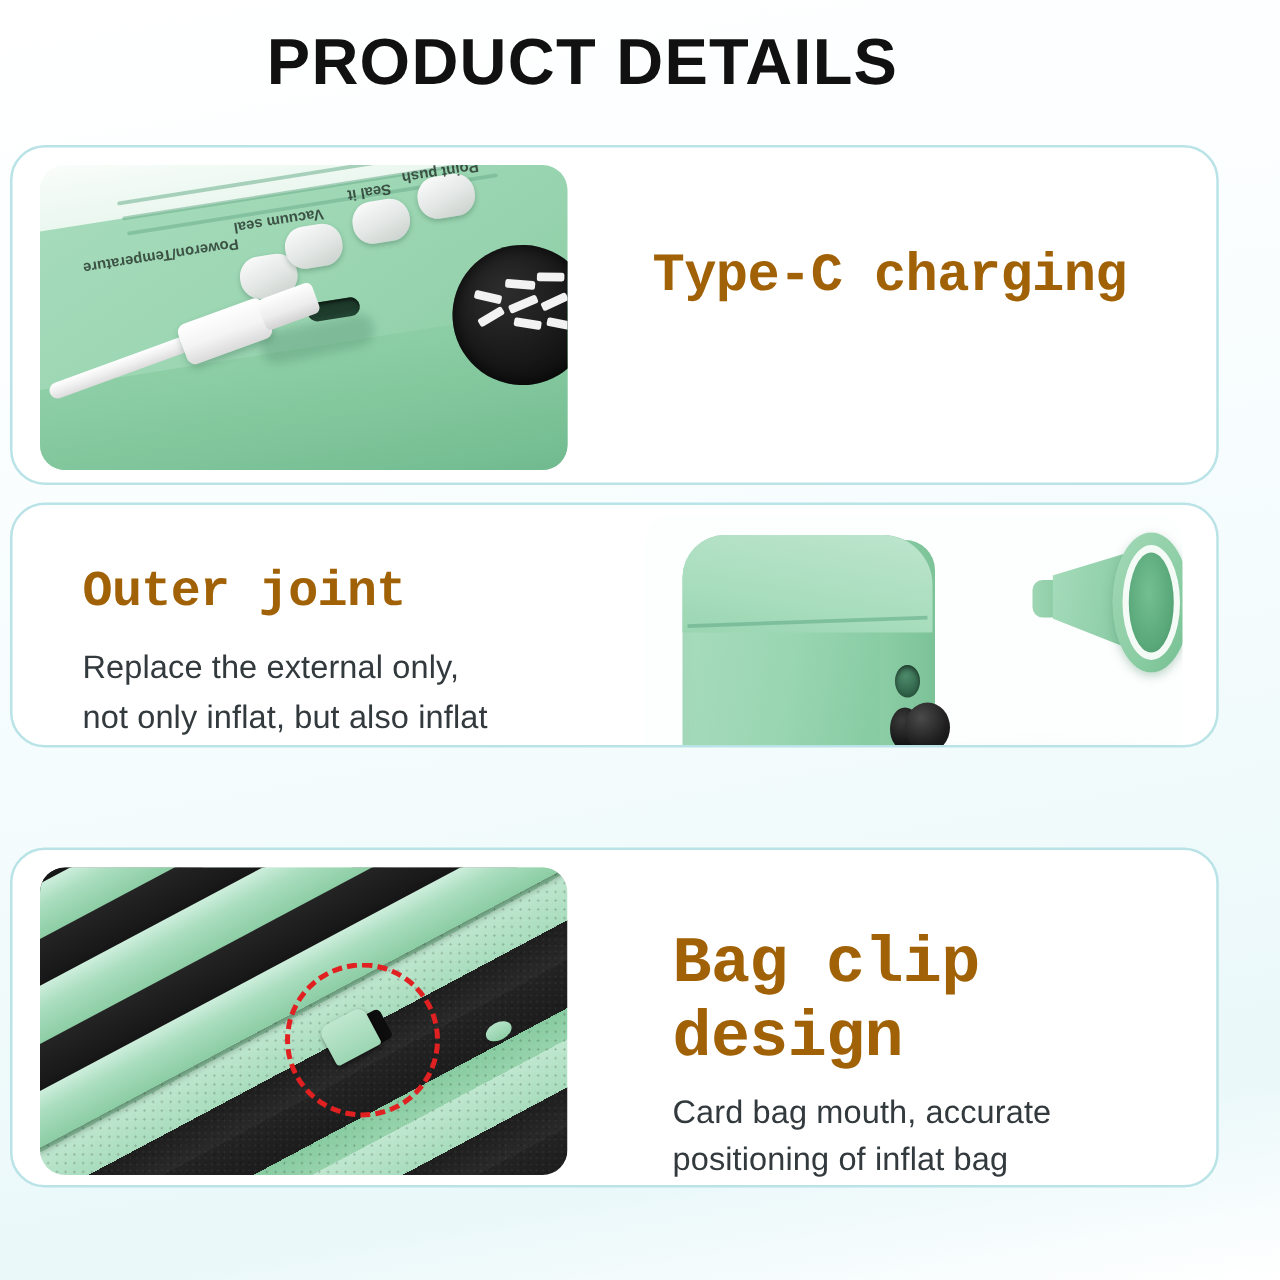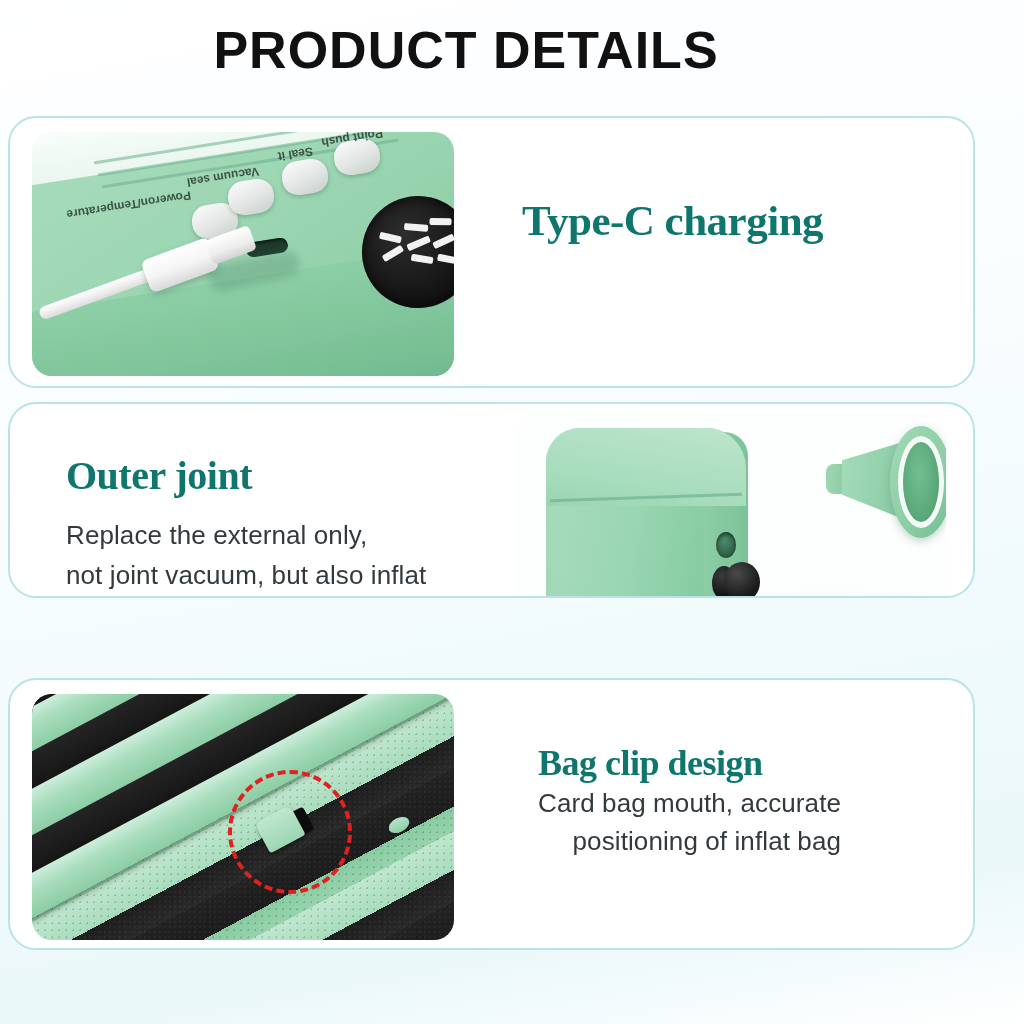--- a/index.html
+++ b/index.html
@@ -59,43 +59,43 @@
   }
   #photo-1 { left: 22px; top: 14px; width: 422px; height: 244px; }
   #photo-2 { left: 18px; top: 8px; width: 430px; height: 246px; }
   #photo-3 { left: 22px; top: 14px; width: 422px; height: 246px; }
 
   
   .txt {
     position: absolute;
   }
   .heading {
-    color: #0f766e;
+    color: #a16207;
     font-weight: 800;
-    font-family: Liberation Serif, serif;
+    font-family: Liberation Mono, monospace;
     letter-spacing: -0.5px;
     text-shadow: 0 1px 1px rgba(255,255,255,0.9);
   }
   .body-line {
     color: #333a3e;
     font-family: "Liberation Sans", sans-serif;
     font-weight: 300;
     letter-spacing: 0.1px;
   }
 
   #text-1 { left: 512px; top: 78px; }
   #text-1 .heading { font-size: 43px; }
 
   #text-2 { left: 56px; top: 48px; }
   #text-2 .heading { font-size: 40px; margin-bottom: 16px; }
   #text-2 .body-line { font-size: 26px; line-height: 40px; }
 
   #text-3 { left: 528px; top: 62px; }
-  #text-3 .heading { font-size: 36px; }
-  #text-3 .body-line { font-size: 26px; line-height: 38px; text-align: right; }
+  #text-3 .heading { font-size: 52px; margin-bottom: 10px; }
+  #text-3 .body-line { font-size: 26px; line-height: 38px; }
 
   
   .p1-bg {
     position: absolute; inset: 0;
     background: linear-gradient(180deg, #f4fbf7 0%, #ffffff 100%);
   }
   .p1-body {
     position: absolute;
     left: -40px; top: -10px;
     width: 520px; height: 300px;
@@ -429,21 +429,21 @@
 
   </div>
 </section>
 
 <section class="panel" id="panel-2">
   <div class="panel-inner">
 
     <div class="txt" id="text-2">
       <div class="heading">Outer joint</div>
       <div class="body-line">Replace the external only,</div>
-      <div class="body-line">not joint vacuum, but also inflat</div>
+      <div class="body-line">not only inflat, but also inflat</div>
     </div>
 
     <div class="photo" id="photo-2" style="left:506px; top:8px;">
       <div class="p2-bg"></div>
       <div class="p2-shadow"></div>
       <div class="p2-body"></div>
       <div class="p2-rightface"></div>
       <div class="p2-top"></div>
       <div class="p2-topline"></div>
       <div class="p2-stripe"></div>

